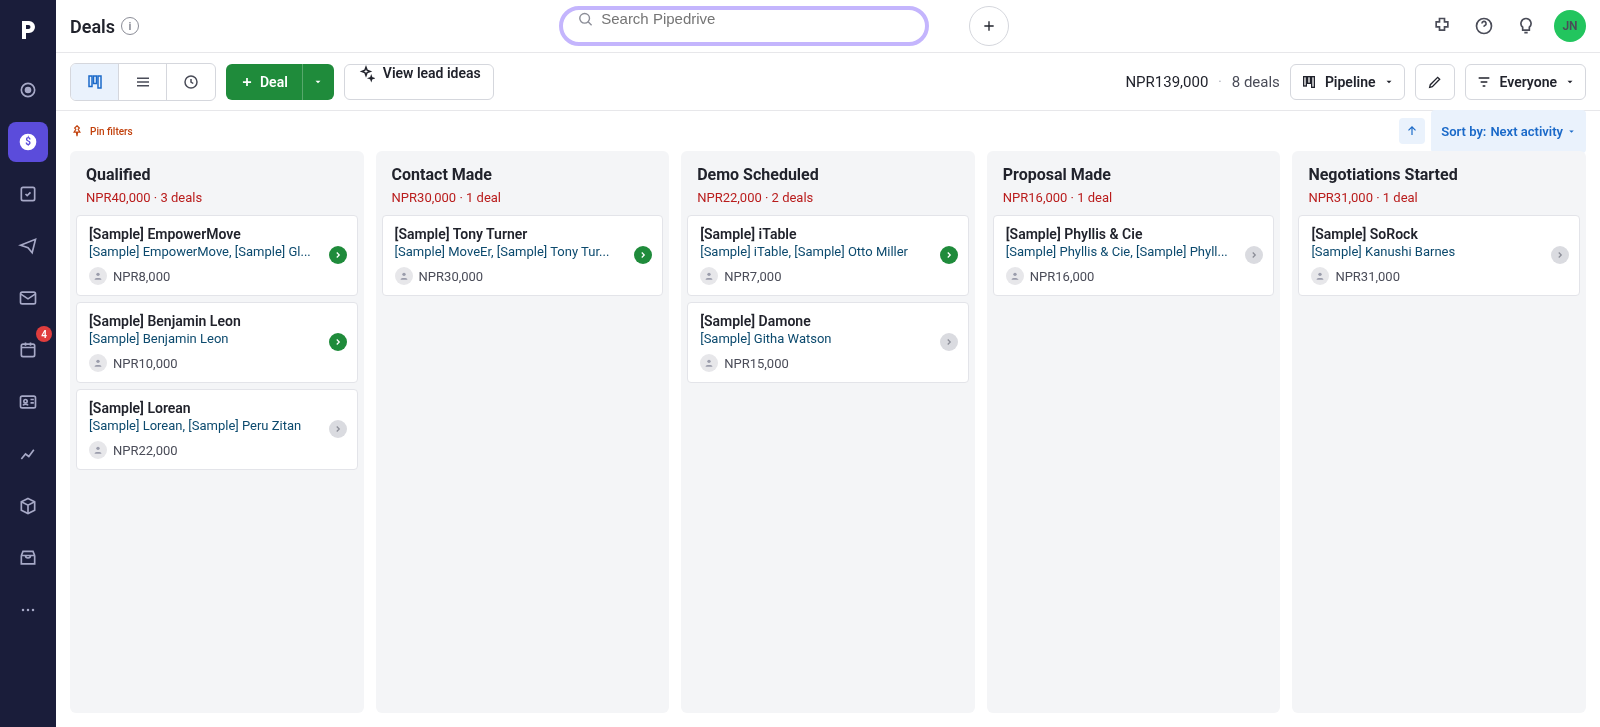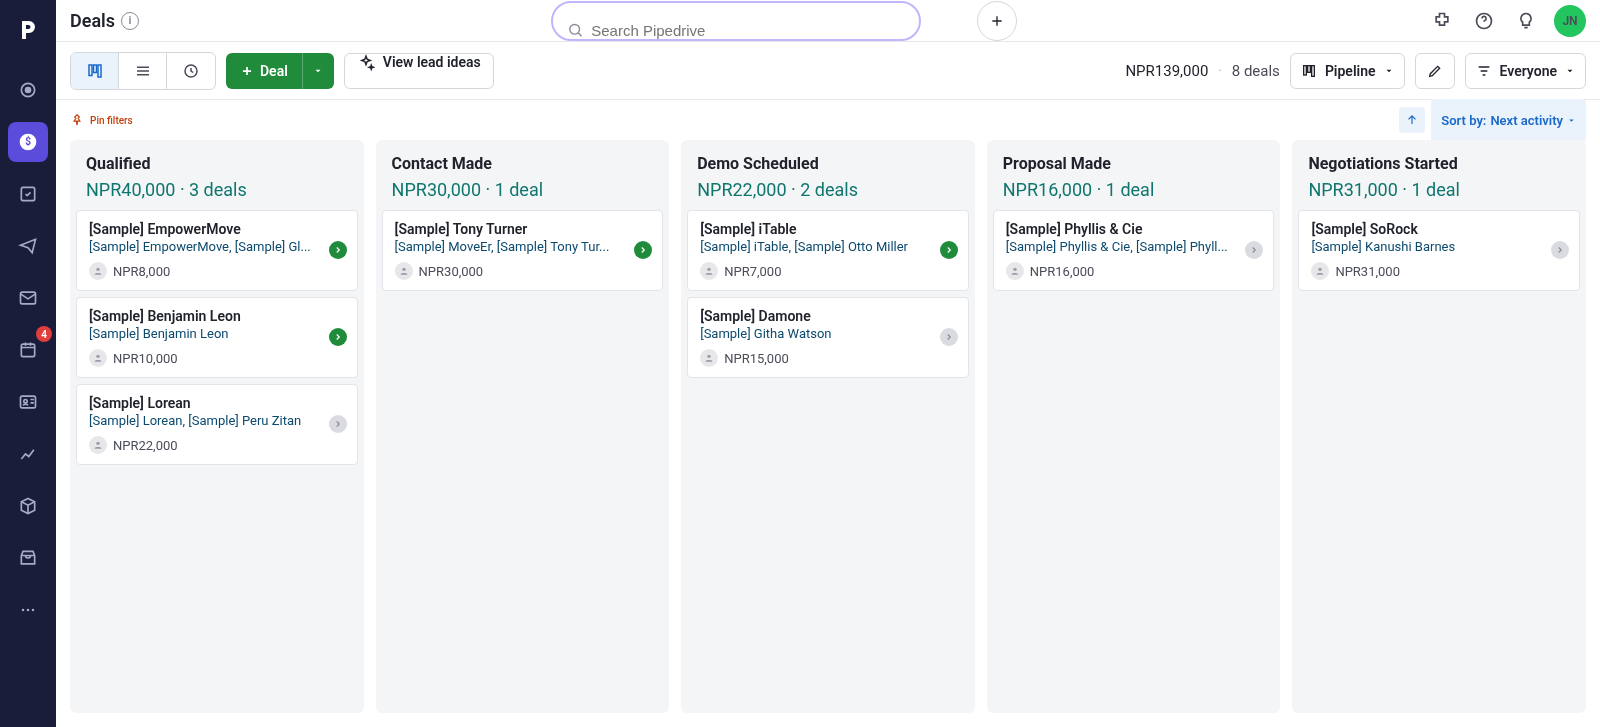--- a/index.html
+++ b/index.html
@@ -8,26 +8,26 @@
 
   
   .sidebar { width:56px; background:#1a1d3a; display:flex; flex-direction:column; align-items:center; padding-top:12px; gap:4px; flex-shrink:0;}
   .sidebar .logo { width:36px;height:36px;display:flex;align-items:center;justify-content:center;color:#fff;margin-bottom:10px;}
   .side-item { position:relative; width:40px;height:40px;display:flex;align-items:center;justify-content:center;border-radius:8px;color:#a7a9c7;cursor:pointer;margin-top:8px;}
   .side-item.active { background:#5b4cdb; color:#fff;}
   .side-badge { position:absolute; top:-4px; right:-4px; background:#e03d3d; color:#fff; font-size:10px; font-weight:600; border-radius:10px; min-width:16px; height:16px; display:flex; align-items:center; justify-content:center; padding:0 3px;}
 
   
   .main { flex:1; display:flex; flex-direction:column; min-width:0;}
-  .topbar { height:42px; border-bottom:1px solid #e7e7ea; display:flex; align-items:center; padding:14px 14px; gap:20px;}
+  .topbar { height:53px; border-bottom:1px solid #e7e7ea; display:flex; align-items:center; padding:14px 14px; gap:12px;}
   .page-title { font-size:18px; font-weight:600; display:flex; align-items:center; gap:6px;}
   .info-circle { width:18px;height:18px;border:1.5px solid #8b8d97;border-radius:50%;display:flex;align-items:center;justify-content:center;color:#8b8d97;font-size:11px;font-weight:700;}
   .spacer { flex:1; }
   .search-wrap { flex:0 0 auto; width:370px; margin:0 auto;}
-  .search { width:100%; height:40px; border:2px solid #c4b5fd; border-radius:24px; display:flex; align-items:flex-end; padding:0 14px; color:#8b8d97;}
+  .search { width:100%; height:40px; border:4px solid #c4b5fd; border-radius:24px; display:flex; align-items:flex-start; padding:0 14px; color:#8b8d97;}
   .search input { border:none; outline:none; font-size:15px; width:100%; background:transparent;}
   .circle-btn { width:40px;height:40px;border:1px solid #d5d7dd;border-radius:50%;display:flex;align-items:center;justify-content:center;cursor:pointer;}
   .top-icons { display:flex; align-items:center; gap:14px; margin-left:auto;}
   .top-icons .icon { width:28px;height:28px;display:flex;align-items:center;justify-content:center;color:#4a4c58;cursor:pointer;}
   .avatar { width:32px;height:32px;border-radius:50%;background:#22c55e;display:flex;align-items:center;justify-content:center;font-size:12px;font-weight:600;color:#4a4c58;}
 
   
   .toolbar { height:58px; display:flex; align-items:center; padding:0 14px; gap:10px; border-bottom:1px solid #e7e7ea;}
   .seggroup { display:flex; border:1px solid #d5d7dd; border-radius:6px; overflow:hidden;}
   .segbtn { width:48px;height:36px;display:flex;align-items:center;justify-content:center;border-right:1px solid #d5d7dd;color:#4a4c58;cursor:pointer;}
@@ -49,21 +49,21 @@
   .pin-filters{display:flex;align-items:center;gap:6px;color:#c2410c;font-size:10px;font-weight:500;cursor:pointer;}
   .sort-wrap{margin-left:auto;display:flex;align-items:center;gap:6px;}
   .sort-arrow{width:26px;height:26px;border-radius:4px;background:#eaf2fc;color:#1b6ac9;display:flex;align-items:center;justify-content:center;}
   .sort-btn{background:#eaf2fc;color:#1b6ac9;border-radius:4px;padding:14px 10px;font-size:13px;font-weight:600;display:flex;align-items:center;gap:4px;cursor:pointer;}
 
   
   .board{flex:1;display:flex;gap:12px;padding:0 14px 14px;overflow:hidden;}
   .col{flex:1;min-width:0;background:#f4f5f7;border-radius:6px;display:flex;flex-direction:column;}
   .col-head{padding:14px 16px 10px;}
   .col-title{font-size:16px;font-weight:700;margin-bottom:6px;}
-  .col-meta{font-size:18px;color:#0f766e;}
+  .col-meta{font-size:13px;color:#b91c1c;}
   .cards{padding:0 6px 8px;display:flex;flex-direction:column;gap:6px;}
   .card{background:#fff;border:1px solid #e3e4e9;border-radius:4px;padding:10px 12px 10px;position:relative;}
   .card-title{font-weight:600;font-size:14px;margin-bottom:2px;}
   .card-sub{font-size:13px;color:#0c4a6e;white-space:nowrap;overflow:hidden;text-overflow:ellipsis;max-width:calc(100% - 28px);}
   .card-amount{display:flex;align-items:center;gap:6px;margin-top:8px;font-size:13px;color:#4a4c58;}
   .person-dot{width:18px;height:18px;border-radius:50%;background:#e7e7ea;display:flex;align-items:center;justify-content:center;}
   .status-dot{position:absolute;right:10px;top:30px;width:18px;height:18px;border-radius:50%;display:flex;align-items:center;justify-content:center;}
   .status-dot.green{background:#1f8b3b;color:#fff;}
   .status-dot.gray{background:#dadbe0;color:#8b8d97;}
 

